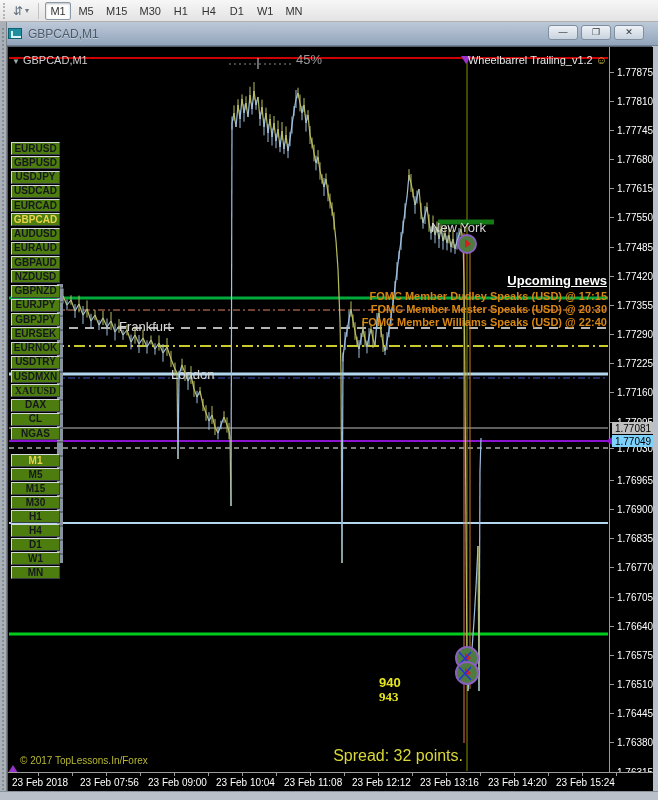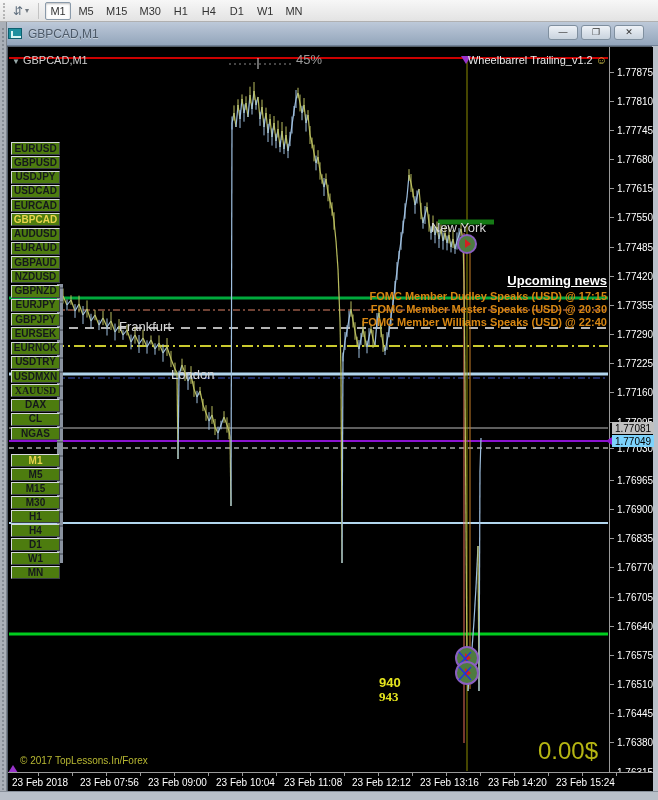--- a/index.html
+++ b/index.html
@@ -512,21 +512,21 @@
         <div class="ovl session" style="left: 111px; top: 272px;">Frankfurt</div>
         <div class="ovl session" style="left: 163px; top: 320px;">London</div>
         <div class="ovl session" style="left: 423px; top: 173px;">New York</div>
       </div>
     <div id="numbers-slot">
         <div class="ovl num-label" style="left: 371px; top: 628px;">940</div>
         <div class="ovl num-label" style="left: 371px; top: 642px; font-family: Liberation Serif, serif;">943</div>
       </div>
 
     <div class="ovl" id="copyright">© 2017 TopLessons.In/Forex</div>
-    <div class="ovl" id="balance">0.00$</div>
+    <div class="ovl" id="spread">Spread: 32 points.</div>
 
     <div id="symbols-slot">
         <div class="side-btn" style="top: 95px;">EURUSD</div>
         <div class="side-btn" style="top: 109.25px;">GBPUSD</div>
         <div class="side-btn" style="top: 123.5px;">USDJPY</div>
         <div class="side-btn" style="top: 137.75px;">USDCAD</div>
         <div class="side-btn" style="top: 152px;">EURCAD</div>
         <div class="side-btn active" style="top: 166.25px;">GBPCAD</div>
         <div class="side-btn" style="top: 180.5px;">AUDUSD</div>
         <div class="side-btn" style="top: 194.75px;">EURAUD</div>

